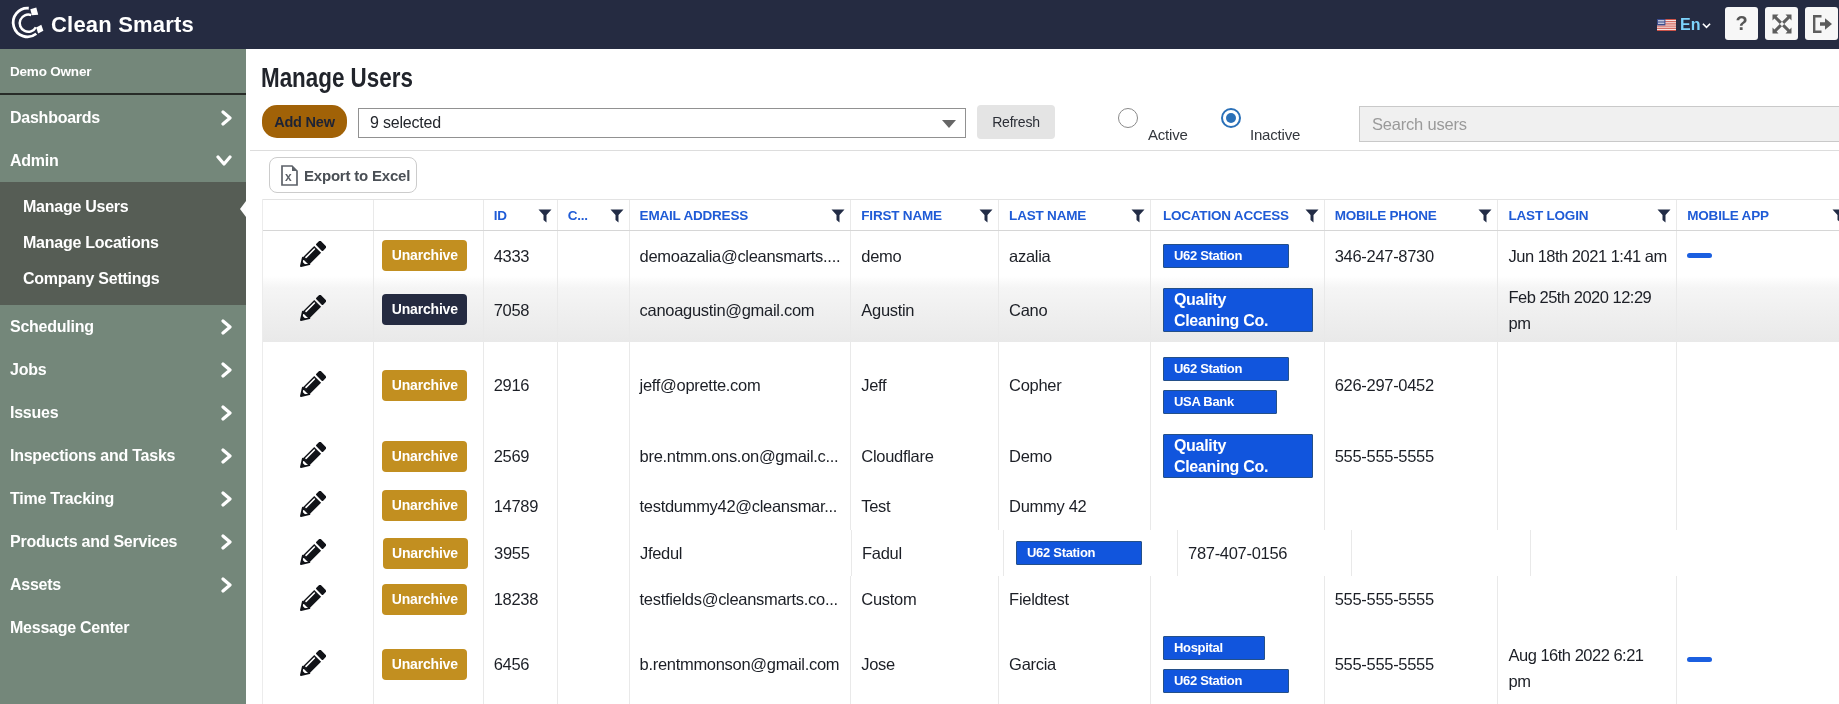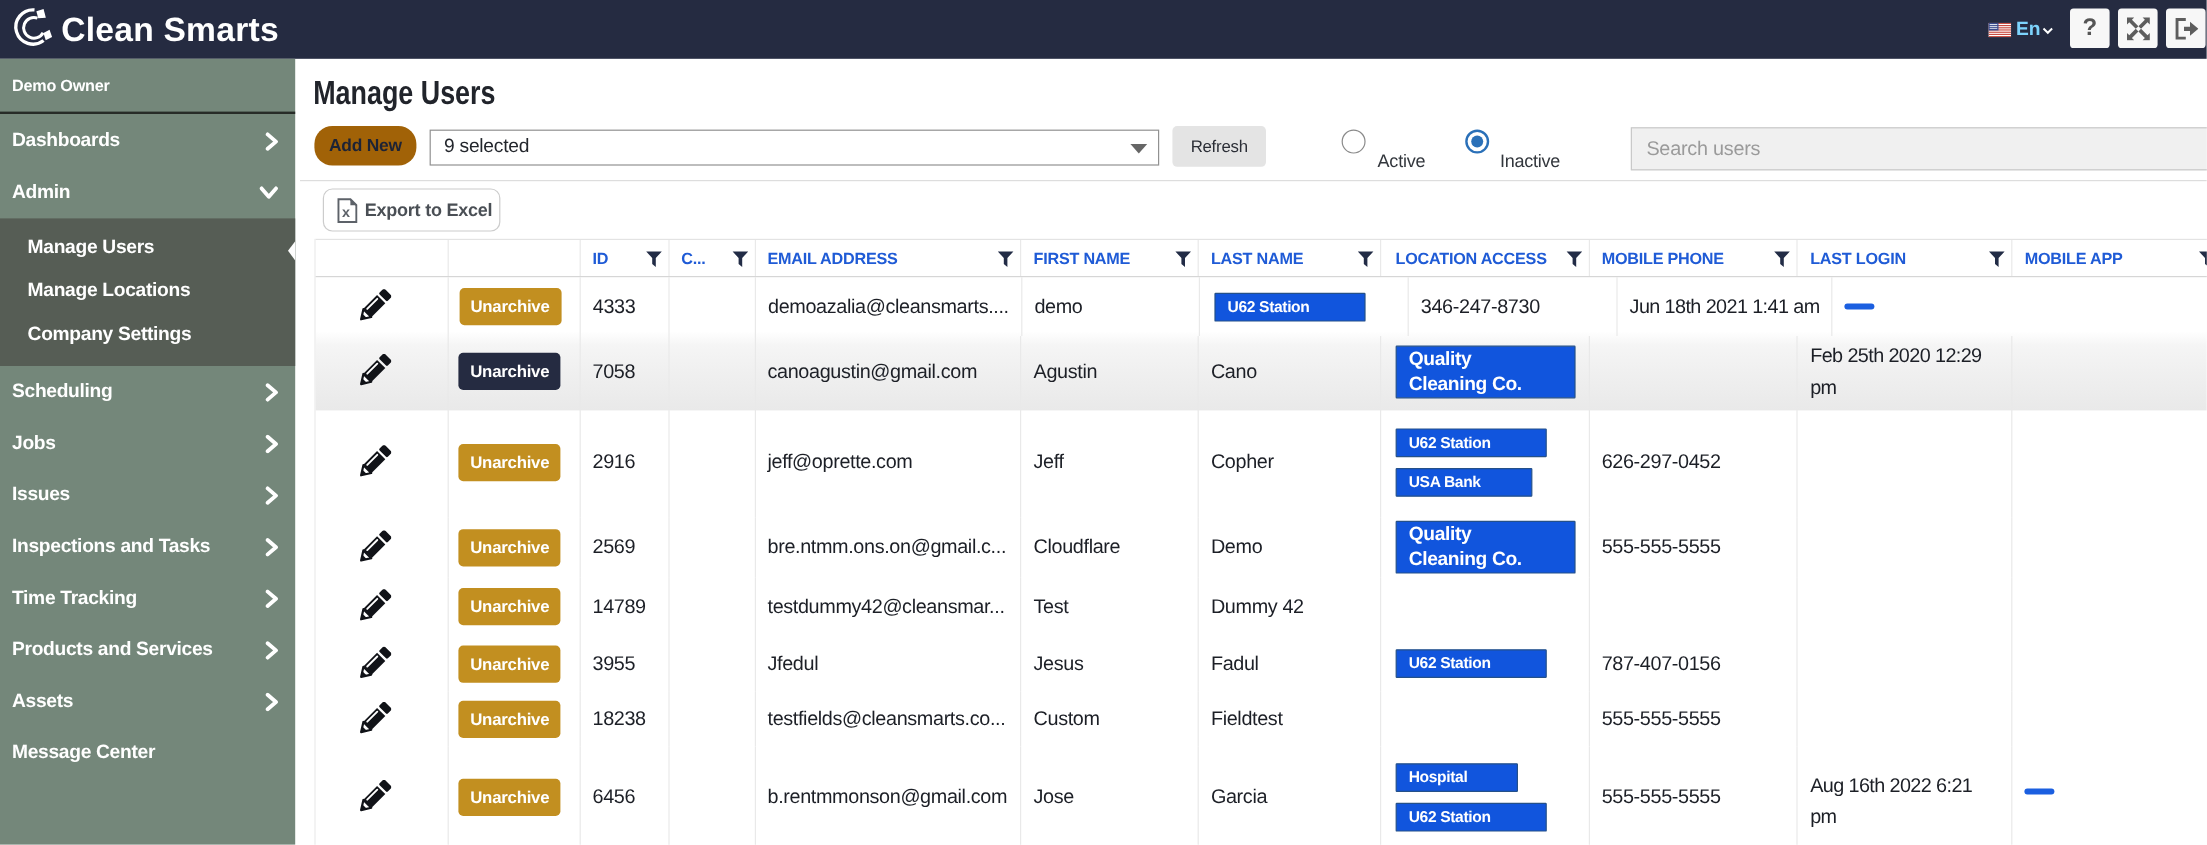--- a/index.html
+++ b/index.html
@@ -2,21 +2,21 @@
 <html><head>
 <meta charset="utf-8">
 <style>
 * { margin:0; padding:0; box-sizing:border-box; }
 html,body { width:1839px; height:704px; overflow:hidden; }
 body { font-family:"Liberation Sans", sans-serif; background:#fff; }
 #app { position:relative; width:1839px; height:704px; overflow:hidden; }
 
 
 .topbar { position:absolute; left:0; top:0; width:1839px; height:49px; background:#252b41; }
-.brand { position:absolute; left:51px; top:0; height:49px; line-height:49px; color:#fff; font-size:28px; font-weight:700; letter-spacing:.2px; }
+.brand { position:absolute; left:51px; top:0; height:49px; line-height:49px; color:#fff; font-size:22px; font-weight:700; letter-spacing:.2px; }
 .logo { position:absolute; left:10px; top:4px; }
 .flag { position:absolute; left:1657px; top:19px; }
 .lang { position:absolute; left:1680px; top:0; height:49px; line-height:49px; color:#7dd3fc; font-size:16px; font-weight:700; }
 .lang-car { position:absolute; left:1702px; top:21px; width:9px; height:9px; }
 .tbtn { position:absolute; top:7px; width:33px; height:33px; background:#f7f7f7; border-radius:3px; display:flex; align-items:center; justify-content:center; color:#555; }
 
 
 .sidebar { position:absolute; left:0; top:49px; width:246px; height:655px; background:#74877a; color:#fff; }
 .demo-owner { position:absolute; left:10px; top:0; height:45px; line-height:45px; font-size:13.5px; letter-spacing:-0.2px; font-weight:700; }
 .sb-sep { position:absolute; left:0; top:44px; width:246px; height:2px; background:#272b27; }
@@ -245,20 +245,21 @@
             </g>
           </svg>
         </div>
       <div class="td c1">
           <div class="unarch">Unarchive</div>
         </div>
       <div class="td c2">4333</div>
       <div class="td c3"></div>
       <div class="td c4">demoazalia@cleansmarts....</div>
       <div class="td c5">demo</div>
+      <div class="td c6">azalia</div>
       <div class="td c7">
           <div class="chip" style="width:126px">U62 Station</div>
         </div>
       <div class="td c8">346-247-8730</div>
       <div class="td c9">Jun 18th 2021 1:41 am</div>
       <div class="td c10">
           <div class="dash"></div>
         </div>
     </div>
     <div class="trow" style="height:59px">
@@ -381,21 +382,20 @@
               <path d="M11.4 23.6 h4.2 L13.5 27.2 z" fill="#111318"></path>
             </g>
           </svg>
         </div>
       <div class="td c1">
           <div class="unarch">Unarchive</div>
         </div>
       <div class="td c2">3955</div>
       <div class="td c3"></div>
       <div class="td c4">Jfedul</div>
-      <div class="td c5">Jesus</div>
       <div class="td c6">Fadul</div>
       <div class="td c7">
           <div class="chip" style="width:126px">U62 Station</div>
         </div>
       <div class="td c8">787-407-0156</div>
       <div class="td c9"></div>
       <div class="td c10"></div>
     </div>
     <div class="trow" style="height:46px">
       <div class="td c0">

